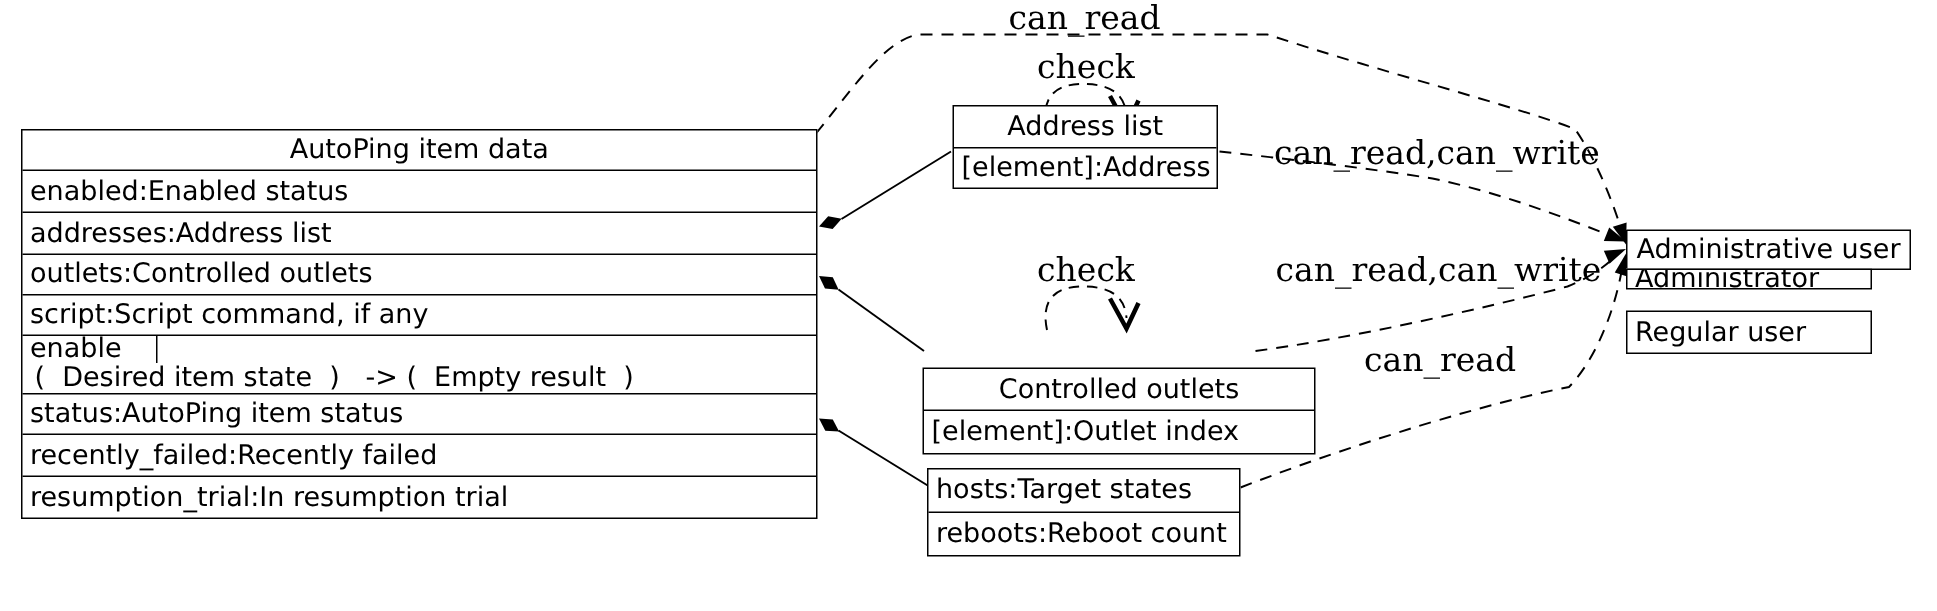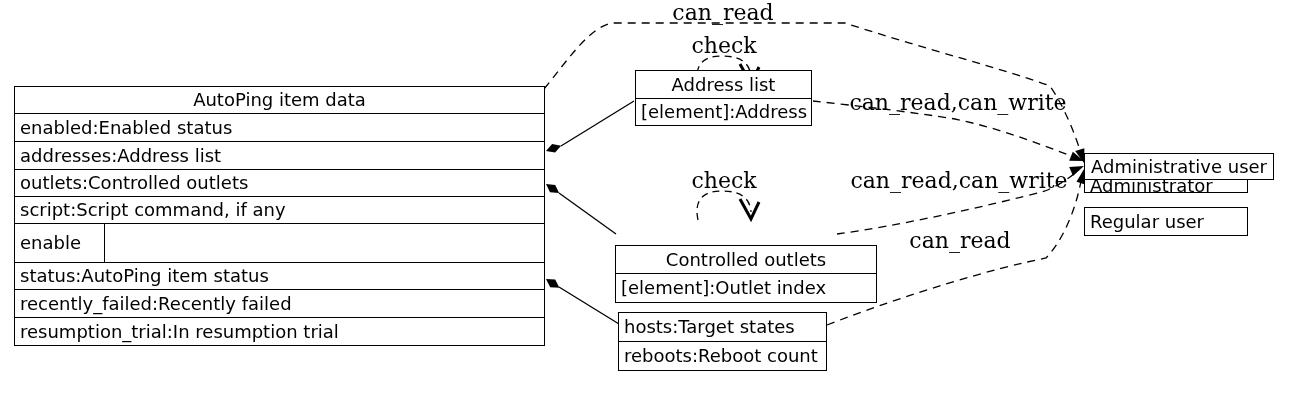--- a/index.html
+++ b/index.html
@@ -75,22 +75,23 @@
       <polygon points="546,279 555.2,279.6 559.4,287.7 550.2,287.2"></polygon>
     </g>
   </svg>
 
   <div class="box" style="left:14px; top:86px; width:531px;">
     <div class="row title" style="height:26px;">AutoPing item data</div>
     <div class="row" style="height:28px;">enabled:Enabled status</div>
     <div class="row" style="height:28px;">addresses:Address list</div>
     <div class="row" style="height:27px;">outlets:Controlled outlets</div>
     <div class="row" style="height:27px;">script:Script command, if any</div>
-    <div class="row mrow" style="height:39px;">
+    <div class="row mrow" style="height:39px;flex-direction:column;">
       <div class="mcell-name">enable</div>
+      <div class="mcell-sig">(  Desired item state  )   -&gt; (  Empty result  )</div>
     </div>
     <div class="row" style="height:27px;">status:AutoPing item status</div>
     <div class="row" style="height:28px;">recently_failed:Recently failed</div>
     <div class="row" style="height:28px;">resumption_trial:In resumption trial</div>
   </div>
 
   <div class="box" style="left:635px; top:70px; width:177px;">
     <div class="row title" style="height:27px;">Address list</div>
     <div class="row" style="height:27px;">[element]:Address</div>
   </div>

